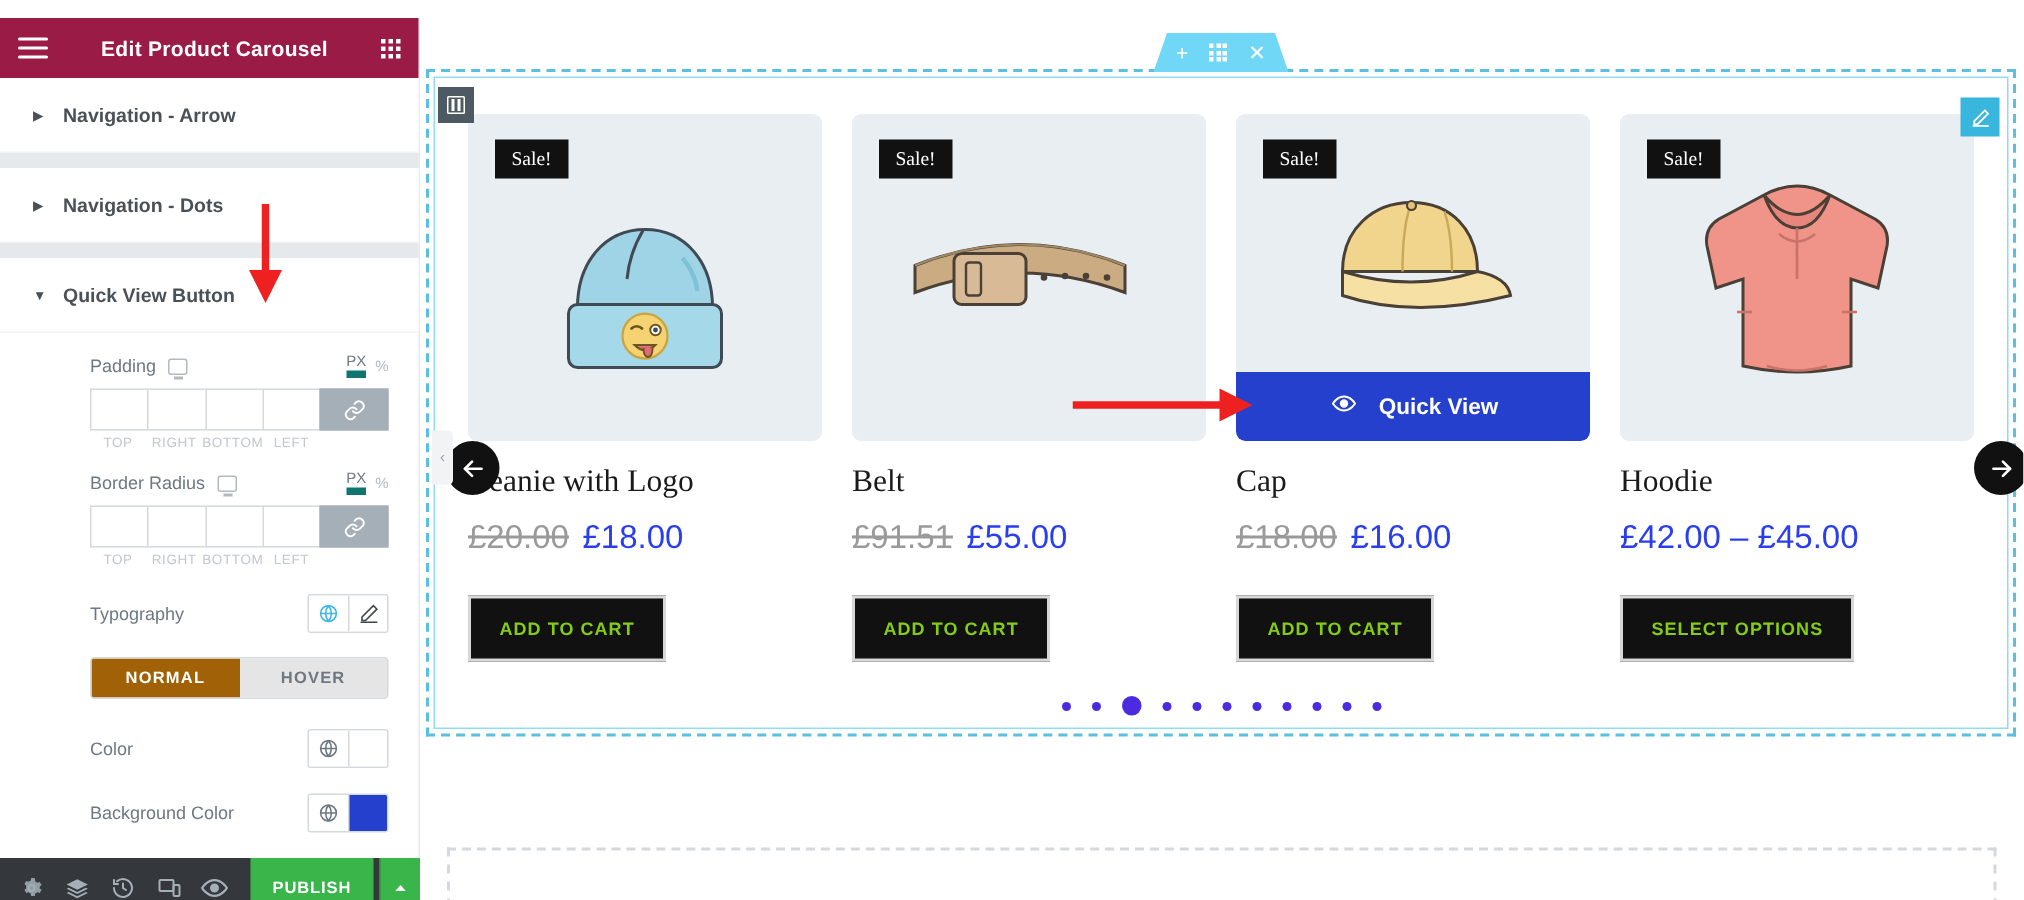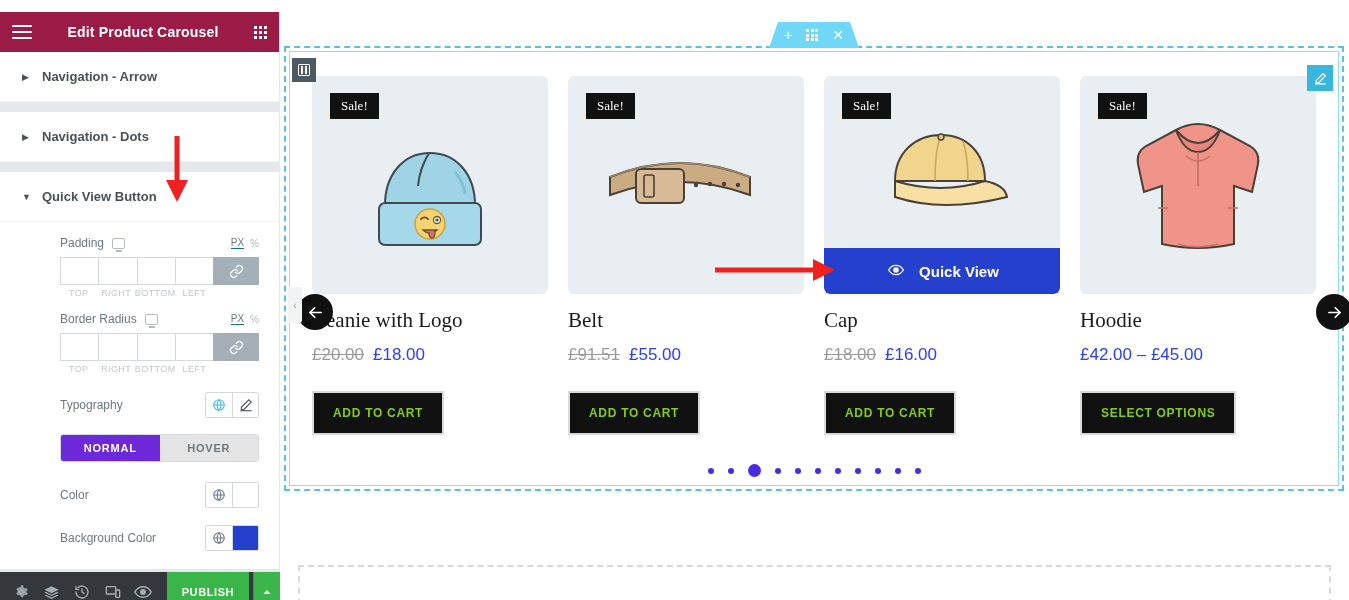--- a/index.html
+++ b/index.html
@@ -67,21 +67,21 @@
     font-size: 12px; color: #6d7882; display: flex; align-items: center; gap: 8px;
   }
   .monitor-ic {
     width: 13px; height: 11px; border: 1.5px solid #b3b9bf; border-radius: 2px;
     position: relative; display: inline-block;
   }
   .monitor-ic::after {
     content: ""; position: absolute; left: 3px; bottom: -4px; width: 6px; height: 2px; background: #b3b9bf;
   }
   .unit-sw { font-size: 10px; color: #b3b9bf; display: flex; gap: 6px; align-items: center; }
-  .unit-sw .on { color: #6d7882; border-bottom: 1px solid #0f766e; }
+  .unit-sw .on { color: #6d7882; border-bottom: 5px solid #0f766e; }
 
   .dim-inputs { display: flex; margin-top: 7px; }
   .dim-inputs .cell {
     flex: 1; height: 28px; border: 1px solid #d5d8dc; border-right: none; background: #fff;
   }
   .dim-inputs .link {
     width: 46px; height: 28px; background: #a4afb7;
     display: flex; align-items: center; justify-content: center;
     border: 1px solid #a4afb7; cursor: pointer;
   }
@@ -101,21 +101,21 @@
   .icon-pair > div + div { border-left: 1px solid #d5d8dc; }
   .swatch { width: 26px; height: 24px; }
 
   .tabs-nh {
     display: flex; margin-top: 16px; border: 1px solid #d5d8dc; border-radius: 3px; overflow: hidden;
   }
   .tabs-nh div {
     flex: 1; height: 26px; line-height: 26px; text-align: center;
     font-size: 11px; letter-spacing: .8px; font-weight: bold; cursor: pointer;
   }
-  .tabs-nh .active { background: #6d28d9; color: #fff; }
+  .tabs-nh .active { background: #a16207; color: #fff; }
   .tabs-nh .inactive { background: #e5e5e5; color: #6d7882; }
 
   #panel-footer {
     position: absolute; left: 0; bottom: 0; width: 280px; height: 40px;
     background: #34383c; display: flex; align-items: center; padding-left: 8px; gap: 4px;
   }
   .foot-ic {
     width: 34px; height: 40px; display: flex; align-items: center; justify-content: center;
     color: #a4afb7; cursor: pointer;
   }
@@ -190,21 +190,21 @@
   .qv-btn {
     position: absolute; left: 0; right: 0; bottom: 0; height: 46px;
     background: #2440cc; border-radius: 0 0 6px 6px;
     display: flex; align-items: center; justify-content: center; gap: 12px;
     color: #fff; font-size: 15px; font-weight: bold; z-index: 3; cursor: pointer;
   }
   .p-title {
     font-family: "Liberation Serif", serif;
     font-size: 21px; color: #1a1a1a; margin-top: 14px; line-height: 1.2;
   }
-  .p-price { margin-top: 12px; font-size: 17px; display: flex; align-items: baseline; gap: 9px; }
+  .p-price { margin-top: 12px; font-size: 22px; display: flex; align-items: baseline; gap: 9px; }
   .p-old { color: #9a9a9a; text-decoration: line-through; }
   .p-new { color: #2a3ef0; }
   .p-range { color: #2a3ef0; }
   .cart-btn {
     margin-top: 26px; display: inline-block; background: #111; color: #84cc16;
     font-size: 12px; font-weight: bold; letter-spacing: .7px;
     padding: 13px 19px; border: 2px solid #d8d8d8; cursor: pointer;
   }
 
   .nav-arrow {

